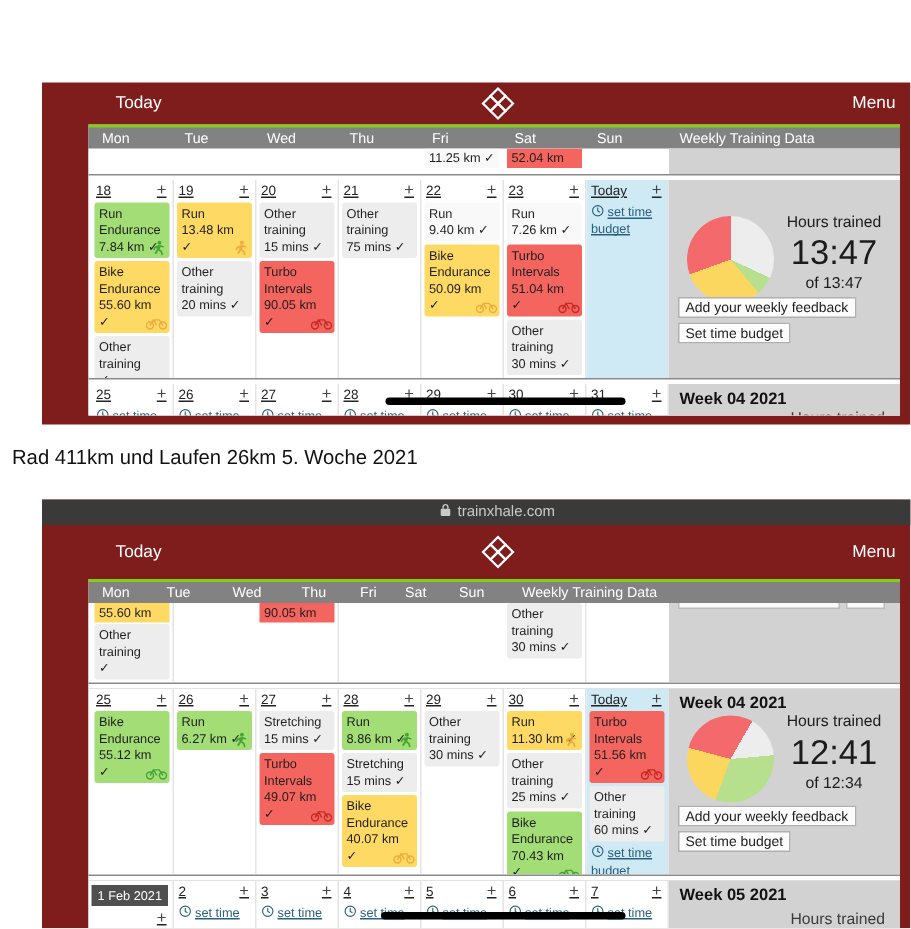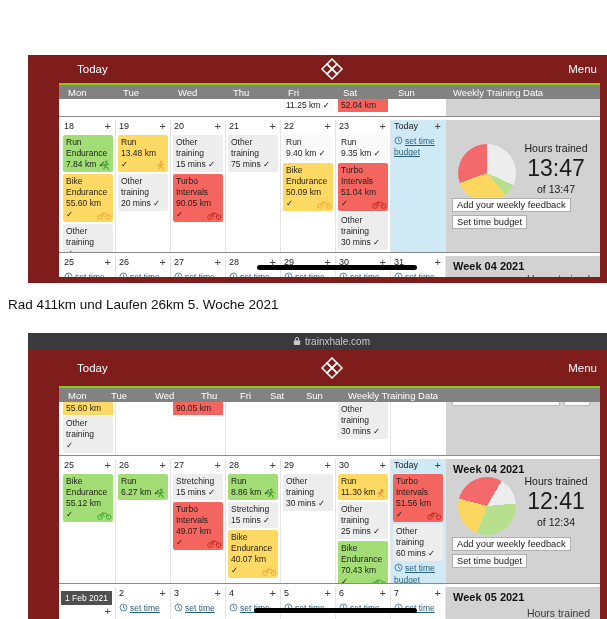--- a/index.html
+++ b/index.html
@@ -15,21 +15,21 @@
   .addressbar{position:absolute;left:0;right:0;top:0;height:17px;background:#3a3a3a;color:#c9c9c9;
     font-size:10px;text-align:center;line-height:17px;}
   .addressbar .lk{display:inline-block;width:8px;height:10px;vertical-align:-1px;margin-right:4px;color:#c9c9c9;}
   .dayheader{position:absolute;left:0;right:0;height:16px;background:#828282;border-top:2px solid #84cc16;}
   .dayheader span{position:absolute;top:2px;color:#fff;font-size:9.5px;white-space:nowrap;}
   .hr{position:absolute;left:0;right:0;height:3px;background:#fff;border-top:1px solid #8a8a8a;border-bottom:1px solid #8a8a8a;}
   .rowbox{position:absolute;left:0;right:0;background:#fff;overflow:hidden;}
   .col{position:absolute;top:0;bottom:0;width:54px;border-right:1px solid #e4e4e4;}
   .c0{left:2px}.c1{left:57px}.c2{left:112px}.c3{left:167px}.c4{left:222px}.c5{left:277px}.c6{left:332px}
   .todaycol{background:#cfeaf5;}
-  .dnum{display:flex;justify-content:space-between;padding:1px 4px 1px 3px;font-size:9px;color:#222;height:12px;}
+  .dnum{display:flex;justify-content:space-between;align-items:center;padding:1px 4px 1px 3px;font-size:9px;color:#222;height:12px;text-decoration:underline;}
   .plus{font-size:11px;color:#444;cursor:pointer;line-height:1;}
   .cell{margin:1px 2px 2px 2px;padding:2px 3px;font-size:8.5px;line-height:1.3;border-radius:2px;position:relative;color:#1e1e1e;}
   .cell .val{display:block;}
   .green{background:#a3dd75}.yellow{background:#fed964}.red{background:#f5655f}
   .graycell{background:#ededed}.whitecell{background:#f9f9f9}
   .green .ic{color:#3c9f2f}.yellow .ic{color:#e9a83a}.red .ic{color:#c0251c}
   .cell .ic{position:absolute;right:1px;bottom:1px;width:15px;height:11px;opacity:.9;}
   .cell .ic svg{width:100%;height:100%;}
   .remnant{height:11px;overflow:hidden;margin:0 2px;padding:1px 3px;font-size:8.5px;position:relative;color:#1e1e1e;}
   .stlink{display:block;margin:2px 2px 0 3px;font-size:8.5px;color:#29607c;text-decoration:underline;cursor:pointer;line-height:1.35;}
@@ -189,21 +189,21 @@
                 </svg></span>
           </div>
         </div>
         <div class="col c5">
           <div class="dnum">
               <span>23</span>
               <span class="plus">+</span>
             </div>
           <div class="cell whitecell">
             <span>Run</span>
-            <span class="val">9.35 km ✓</span>
+            <span class="val">7.26 km ✓</span>
           </div>
           <div class="cell red">
             <span>Turbo Intervals</span>
             <span class="val">51.04 km ✓</span>
             <span class="ic"><svg viewBox="0 0 20 12" fill="none" stroke="currentColor" stroke-width="1.3">
                   <circle cx="4" cy="8" r="3.1"></circle>
                   <circle cx="15.5" cy="8" r="3.1"></circle>
                   <path d="M4 8l3.2-5h5l3.3 5M6.2 3h3M10 8L7.2 3"></path>
                 </svg></span>
           </div>

